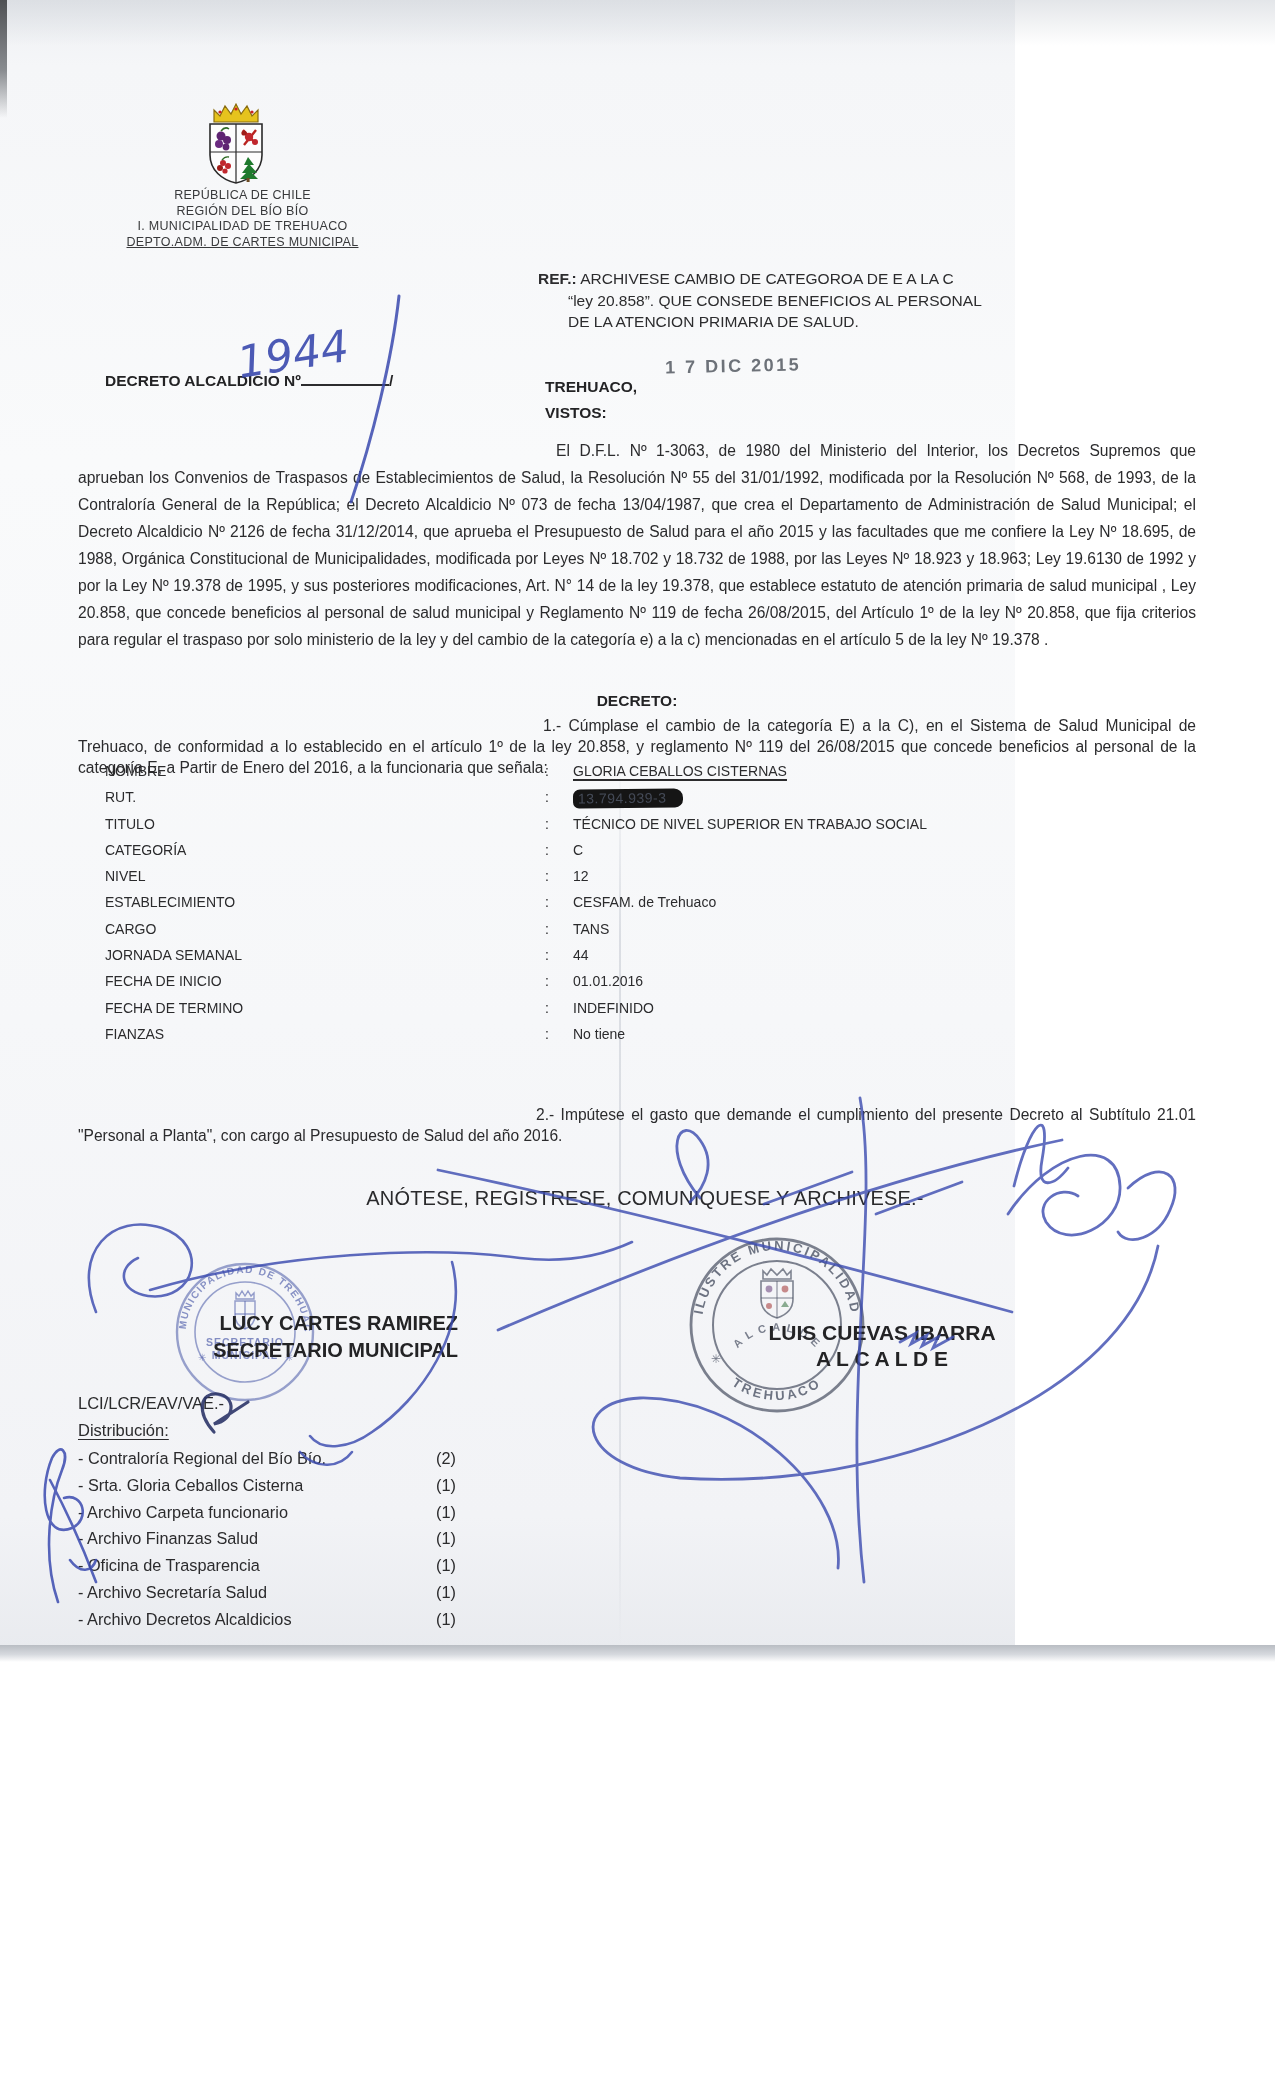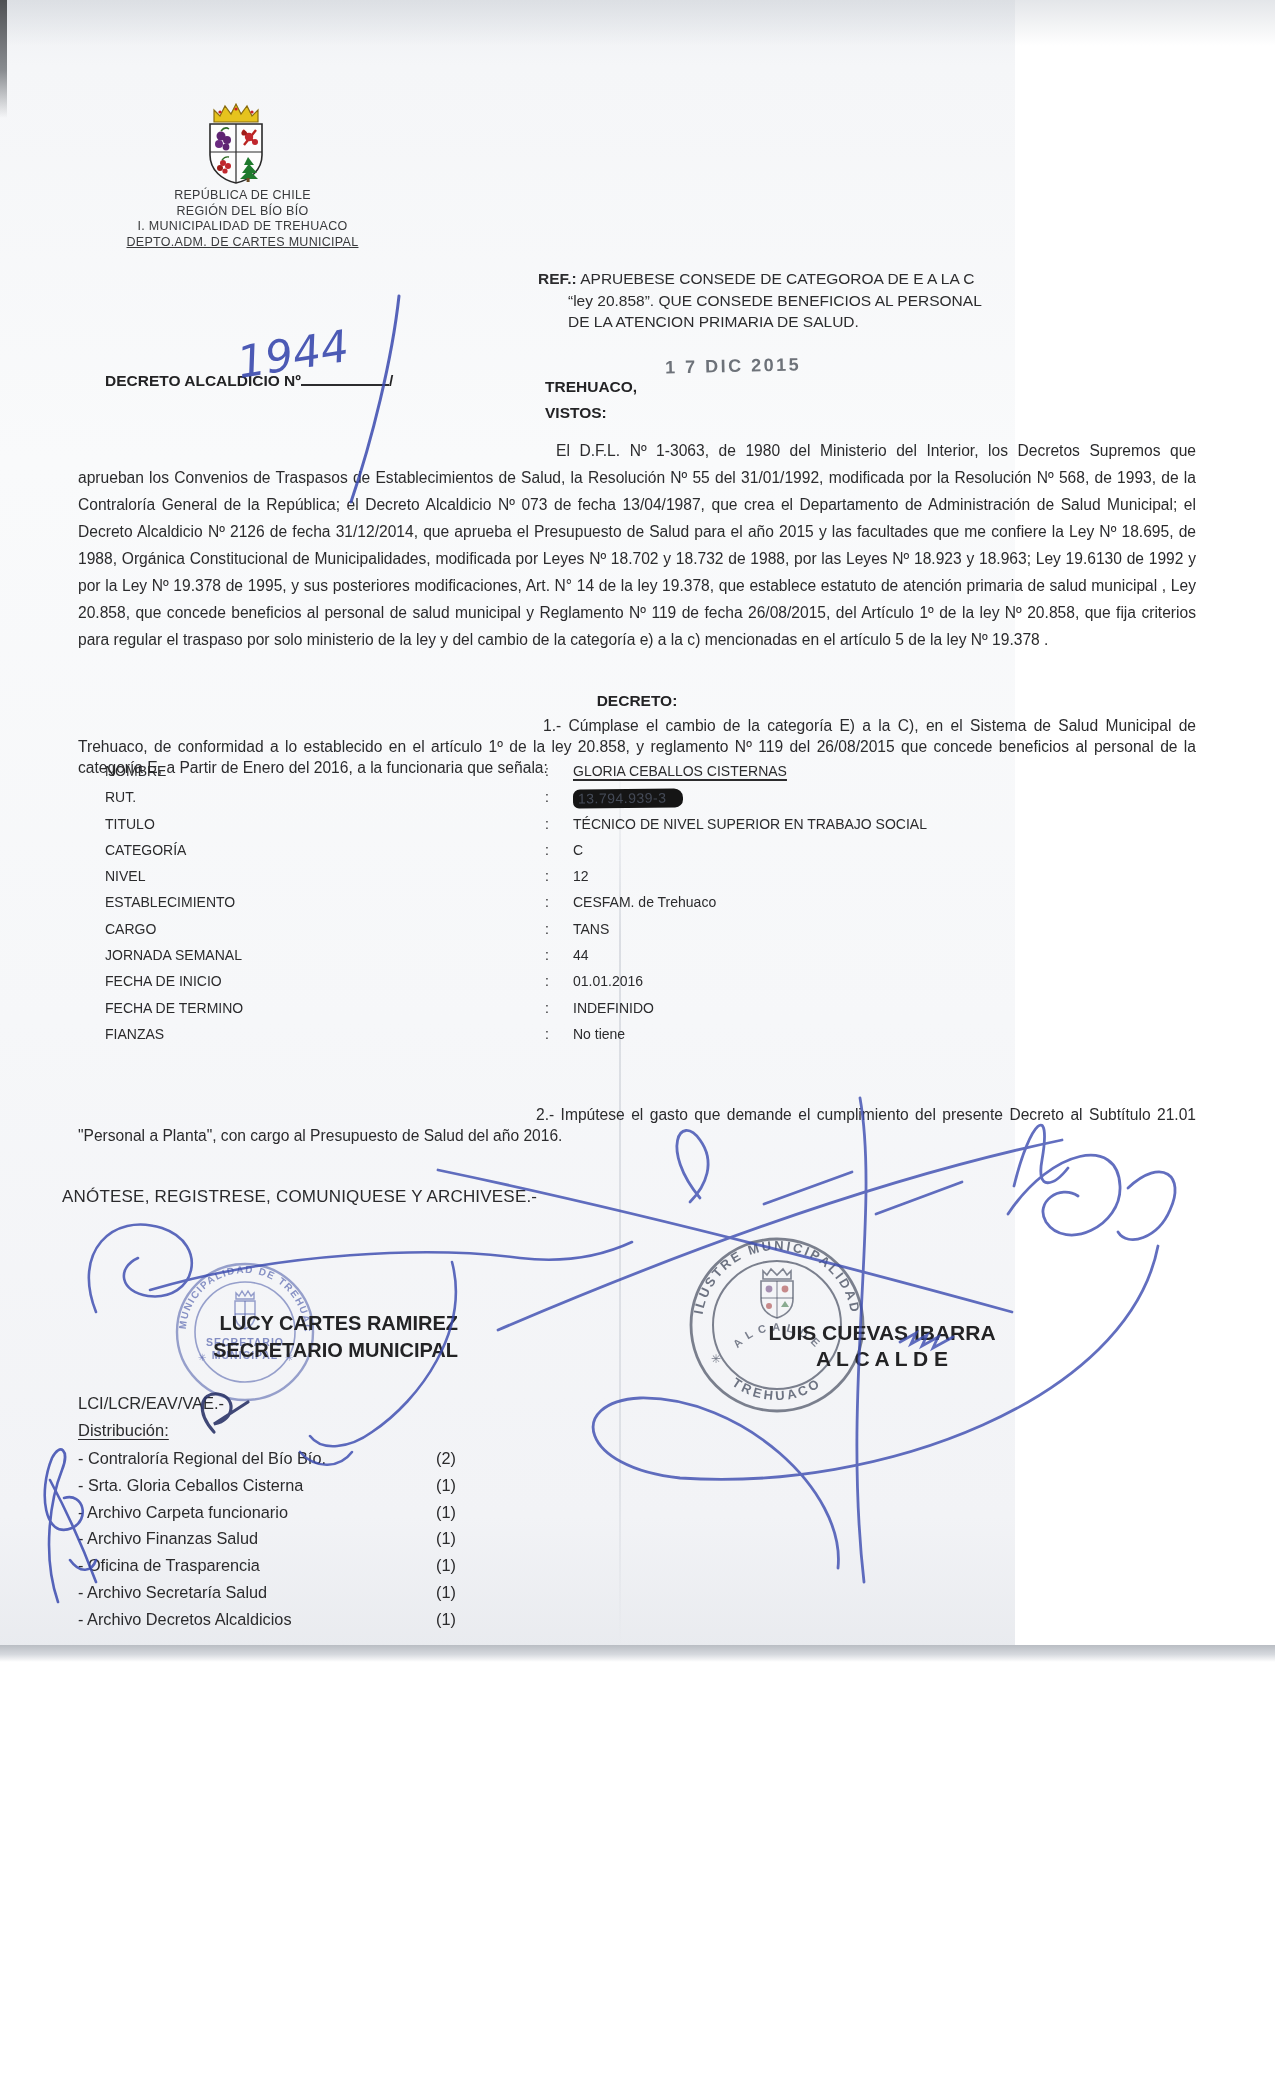--- a/index.html
+++ b/index.html
@@ -45,21 +45,21 @@
 
   
   .fields { left:105px; top:763px; width:1000px; font-size:14px; color:#2b2b2d; }
   .frow { display:grid; grid-template-columns:440px 16px auto; height:26.3px; align-items:start; }
   .frow .val { padding-left:12px; white-space:nowrap; }
   .val-underline { text-decoration:underline; text-decoration-thickness:1.5px; text-underline-offset:3px; }
   .redacted { display:inline-block; background:#151515; color:#444a57; padding:1px 16px 2px 5px; border-radius:7px 9px 8px 6px; transform:rotate(-.6deg); letter-spacing:.5px; }
 
   .decreto-item2 { left:78px; top:1104px; width:1118px; font-size:15.6px; line-height:21px; text-align:justify; text-indent:458px; color:#2b2b2d; }
 
-  .closing { left:62px; top:1187px; width:1118px; text-align:left; font-size:17px; color:#2a2a2c; letter-spacing:.2px; }
+  .closing { left:86px; top:1187px; width:1118px; text-align:center; font-size:20px; color:#2a2a2c; letter-spacing:.2px; }
 
   
   .sig-left { left:198px; top:1310px; width:260px; text-align:right; font-size:20px; font-weight:bold; color:#232325; line-height:27px; z-index:6; }
   .sig-right { left:752px; top:1320px; width:260px; text-align:center; font-size:21px; font-weight:bold; color:#232325; line-height:26px; z-index:6; }
 
   .initials { left:78px; top:1394px; font-size:16.5px; color:#2b2b2d; z-index:6; }
   .dist-label { left:78px; top:1421px; font-size:16.5px; color:#2b2b2d; text-decoration:underline; text-underline-offset:3px; z-index:6; }
   .dist-list { left:78px; top:1449px; width:520px; font-size:16.3px; color:#2b2b2d; z-index:6; }
   .drow { display:grid; grid-template-columns:358px auto; height:26.8px; }
 
@@ -110,21 +110,21 @@
     </svg>
 
     <div class="abs letterhead">
       <div>REPÚBLICA DE CHILE</div>
       <div>REGIÓN DEL BÍO BÍO</div>
       <div>I. MUNICIPALIDAD DE TREHUACO</div>
       <div class="u">DEPTO.ADM. DE CARTES MUNICIPAL</div>
     </div>
 
     <div class="abs ref">
-      <div><span class="lbl">REF.:</span> <span>APRUEBESE CONSEDE DE CATEGOROA DE E A LA C</span></div>
+      <div><span class="lbl">REF.:</span> <span>ARCHIVESE CAMBIO DE CATEGOROA DE E A LA C</span></div>
       <div class="ind">“ley 20.858”. QUE CONSEDE  BENEFICIOS  AL  PERSONAL</div>
       <div class="ind">DE    LA   ATENCION  PRIMARIA DE SALUD.</div>
     </div>
 
     <div class="abs decree-line">
       <span>DECRETO ALCALDICIO Nº</span><span class="blank-rule"></span><span>/</span>
     </div>
 
     <div class="abs place">TREHUACO,</div>
     <div class="abs datestamp">1 7 DIC  2015</div>

